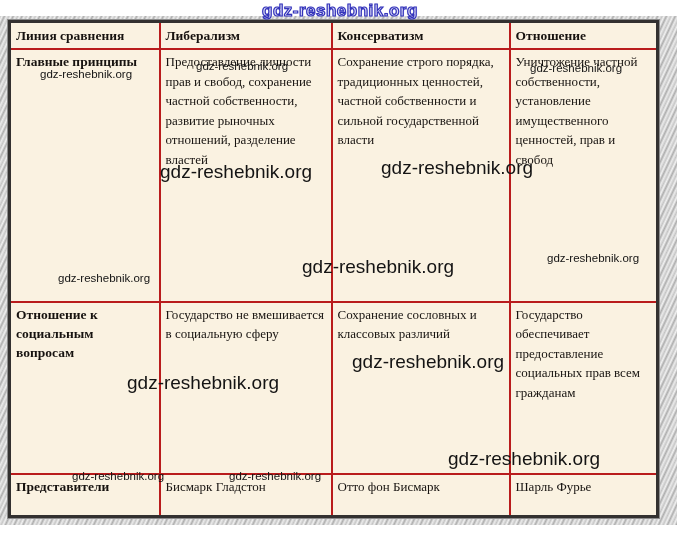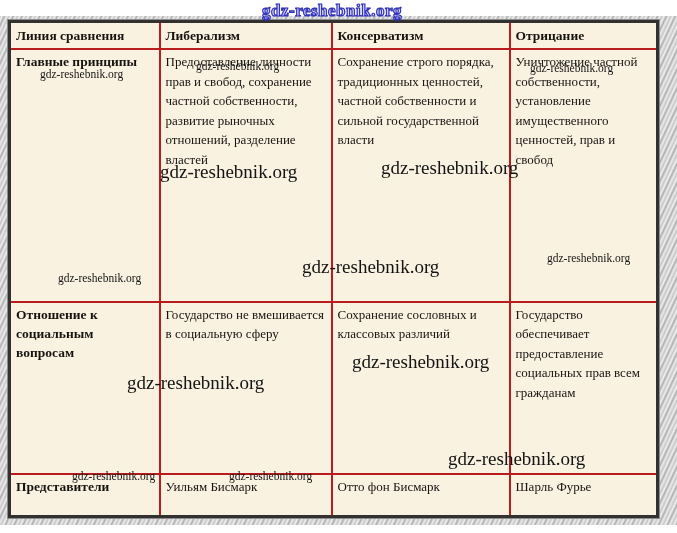--- a/index.html
+++ b/index.html
@@ -32,21 +32,21 @@
   .cmp tbody th{font-weight:bold;font-size:13.5px;line-height:1.42;}
   .cmp td{font-weight:normal;}
   tr.r-head{height:25px;}
   tr.r0{height:160px;}
   tr.r1{height:64px;}
   tr.r2{height:109px;}
   tr.r3{height:88px;}
   tr.r4{height:27px;}
   .wm{
     position:absolute;white-space:nowrap;
-    font-family:Liberation Serif, serif;color:#141414;
+    font-family:Liberation Sans, sans-serif;color:#141414;
     pointer-events:none;
   }
   .wm-small{font-size:11.5px;}
   .wm-large{font-size:19px;}
   .wm-blue{
     font-size:17px;font-weight:bold;letter-spacing:.5px;
     color:#dcdcf6;
     -webkit-text-stroke:1.2px #3434bb;
     text-shadow:0 0 1px #3434bb;
   }
@@ -62,39 +62,39 @@
       <col style="width:150px">
         <col style="width:172px">
         <col style="width:178px">
         <col style="width:148px">
     </colgroup>
     <thead>
       <tr class="r-head">
         <th>Линия сравнения</th>
         <th>Либерализм</th>
         <th>Консерватизм</th>
-        <th>Отрицание</th>
+        <th>Отношение</th>
       </tr>
     </thead>
     <tbody>
       <tr class="r0">
         <th>Главные принципы</th>
         <td>Предоставление личности прав и свобод, сохранение частной собственности, развитие рыночных отношений, разделение властей</td>
         <td>Сохранение строго порядка, традиционных ценностей, частной собственности и сильной государственной власти</td>
         <td>Уничтожение частной собственности, установление имущественного ценностей, прав и свобод</td>
       </tr>
       <tr class="r2">
         <th>Отношение к социальным вопросам</th>
         <td>Государство не вмешивается в социальную сферу</td>
         <td>Сохранение сословных и классовых различий</td>
         <td>Государство обеспечивает предоставление социальных прав всем гражданам</td>
       </tr>
       <tr class="r4">
         <th>Представители</th>
-        <td>Уильям Бисмарк</td>
+        <td>Бисмарк Гладстон</td>
         <td>Отто фон Бисмарк</td>
         <td>Шарль Фурье</td>
       </tr>
     </tbody>
   </table>
 
   <span class="wm wm-blue" style="left:262px;top:1px;">gdz-reshebnik.org</span>
   <span class="wm wm-small" style="left:40px;top:68px;">gdz-reshebnik.org</span>
   <span class="wm wm-small" style="left:196px;top:60px;">gdz-reshebnik.org</span>
   <span class="wm wm-small" style="left:530px;top:62px;">gdz-reshebnik.org</span>

